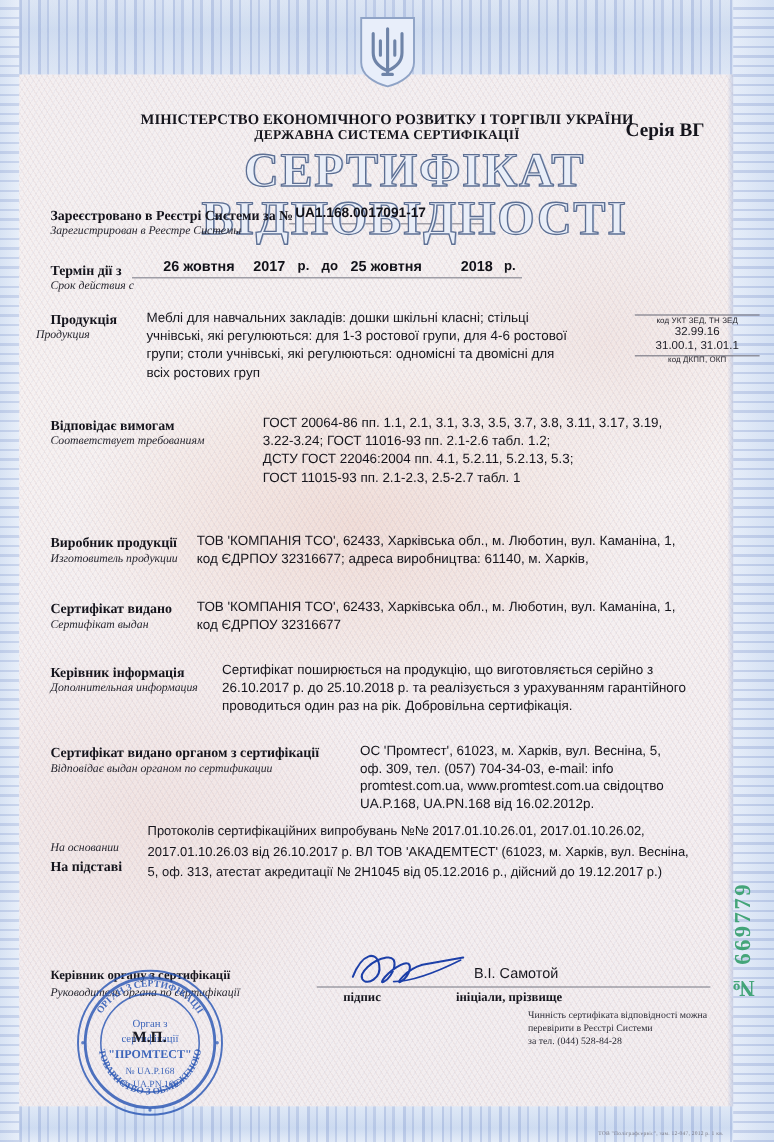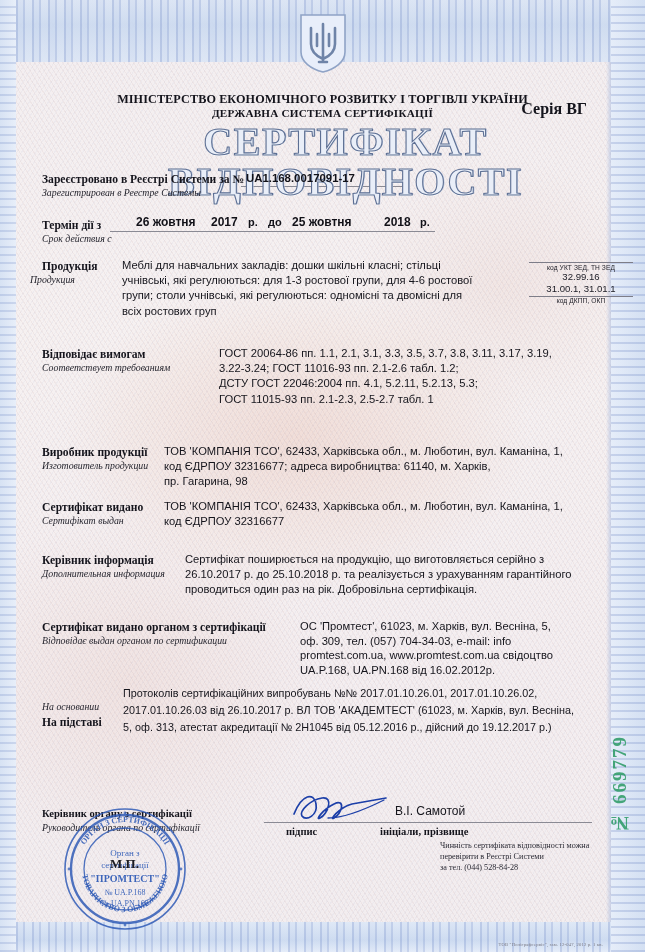--- a/index.html
+++ b/index.html
@@ -153,21 +153,20 @@
     <div>3.22-3.24; ГОСТ 11016-93 пп. 2.1-2.6 табл. 1.2;</div>
     <div>ДСТУ ГОСТ 22046:2004 пп. 4.1, 5.2.11, 5.2.13, 5.3;</div>
     <div>ГОСТ 11015-93 пп. 2.1-2.3, 2.5-2.7 табл. 1</div>
   </div>
 
   <div class="L lbl-ua" style="left:42px;top:446px;">Виробник продукції</div>
   <div class="L lbl-ru" style="left:42px;top:460px;">Изготовитель продукции</div>
   <div class="L body-txt" style="left:164px;top:444px;width:450px;">
     <div>ТОВ 'КОМПАНІЯ ТСО', 62433, Харківська обл., м. Люботин, вул. Каманіна, 1,</div>
     <div>код ЄДРПОУ 32316677; адреса виробництва: 61140, м. Харків,</div>
-    <div>пр. Гагарина, 98</div>
   </div>
 
   <div class="L lbl-ua" style="left:42px;top:501px;">Сертифікат видано</div>
   <div class="L lbl-ru" style="left:42px;top:515px;">Сертифікат выдан</div>
   <div class="L body-txt" style="left:164px;top:499px;width:450px;">
     <div>ТОВ 'КОМПАНІЯ ТСО', 62433, Харківська обл., м. Люботин, вул. Каманіна, 1,</div>
     <div>код ЄДРПОУ 32316677</div>
   </div>
 
   <div class="L lbl-ua" style="left:42px;top:554px;">Керівник інформація</div>

